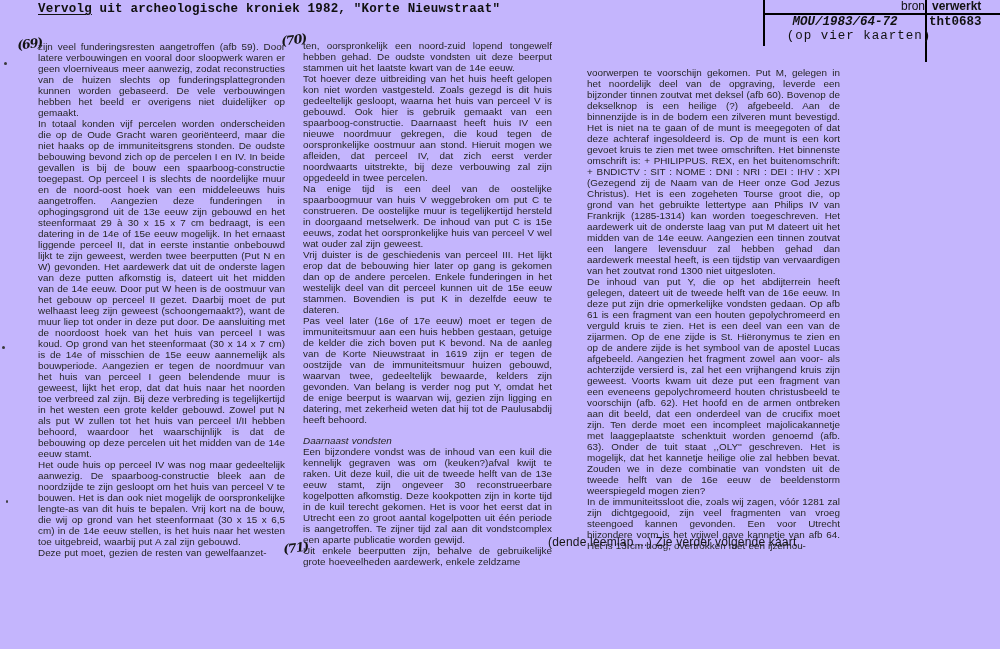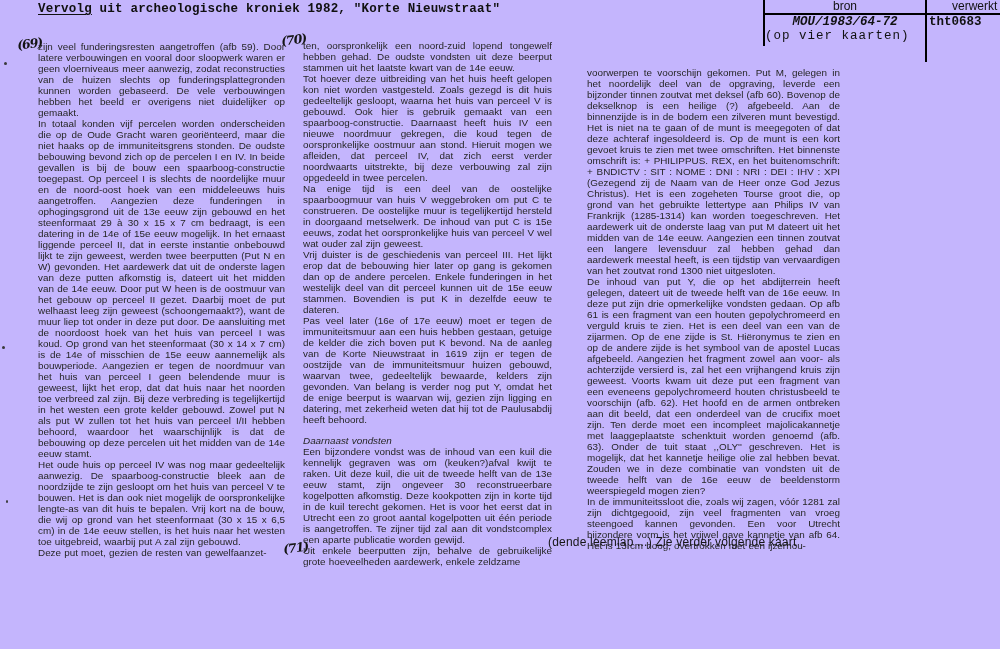--- a/index.html
+++ b/index.html
@@ -24,29 +24,29 @@
     font-size:12px; color:#1c1c1c; white-space:nowrap;
   }
 
   
   .tline { position:absolute; background:#000; }
   #vline-left   { left:763px; top:0; width:2px;  height:46px; }
   #vline-mid    { left:925px; top:0; width:2px;  height:62px; }
   #hline-header { left:763px; top:13px; width:237px; height:2px; }
 
   .stamp-header { position:absolute; top:-1px; font-size:12px; color:#111; }
-  #hdr-bron     { left:765px; width:160px; text-align:center; }
-  #hdr-verwerkt { left:932px; font-weight:normal;margin-left:20px; }
+  #hdr-bron     { left:765px; width:160px; text-align:right; }
+  #hdr-verwerkt { left:932px; font-weight:bold; }
 
   .stamp-val {
     position:absolute; font-family:"Liberation Mono","DejaVu Sans Mono",monospace;
     font-size:12.5px; color:#111; white-space:nowrap;
   }
   #bron-val1    { left:765px; width:160px; text-align:center; top:15px; font-weight:bold;font-style:italic; }
-  #bron-val2    { left:765px; width:188px; top:29px; letter-spacing:1px; }
+  #bron-val2    { left:765px; width:188px; text-align:center; top:29px; letter-spacing:1px; }
   #verwerkt-val { left:929px; top:15px; font-weight:bold; }
 
   
   .col {
     position:absolute; text-align:justify;
     font-size:9.9px; line-height:11px; color:#262626;
     word-spacing:0.4px;
   }
   .col p { margin:0; }
   #col1 { left:38px;  top:41px; width:247px; }

